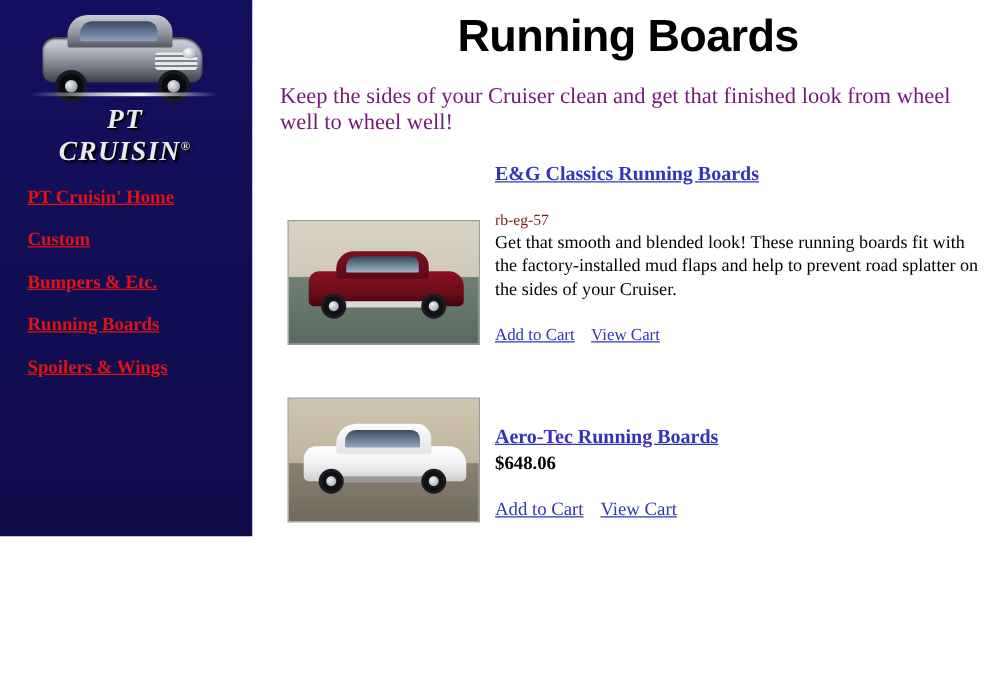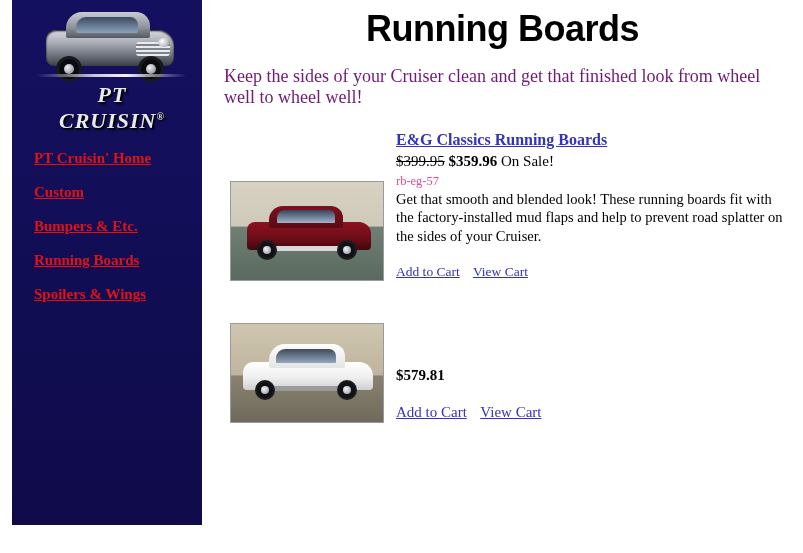--- a/index.html
+++ b/index.html
@@ -18,24 +18,23 @@
     width: 803px;
     height: 553px;
   }
 
   
   #sidebar {
     position: absolute;
     left: 0;
     top: 0;
     width: 202px;
-    height: 525px;
+    height: 429px;
     background: #14105a;
     background: linear-gradient(180deg, #141060 0%, #0f0b4a 100%);
-    margin-left: 12px;
   }
   #logo-wrap {
     position: relative;
     width: 202px;
     height: 132px;
   }
   
   .logo-car {
     position: absolute;
     left: 28px;
@@ -338,22 +337,22 @@
     text-decoration: line-through;
     color: #000;
   }
   .price-new {
     font-weight: bold;
     color: #000;
   }
   .sale-tag { color: #000; }
   .sku {
     font-size: 12.5px;
-    color: #ec4899;
-    margin-top: 1px;
+    color: #7f1d1d;
+    margin-top: 18px;
   }
   .desc {
     margin-top: 1px;
     font-size: 14.5px;
   }
   .cart-links {
     margin-top: 18px;
     font-size: 13.5px;
   }
   .cart-links.big { font-size: 15px; }
@@ -406,25 +405,20 @@
           <div class="t-body"></div>
           <div class="t-roof"></div>
           <div class="t-win"></div>
           <div class="t-board"></div>
           <div class="t-wheel w-a"></div>
           <div class="t-wheel w-b"></div>
         </div>
       </div>
       <div class="product-info">
         <a class="product-title">E&amp;G Classics Running Boards</a>
-        <div class="price-line">
-          <span class="price-old">$399.95</span>
-          <span class="price-new">$359.96</span>
-          <span class="sale-tag">On Sale!</span>
-        </div>
         <div class="sku">rb-eg-57</div>
         <div class="desc">Get that smooth and blended look! These running boards fit with the factory-installed mud flaps and help to prevent road splatter on the sides of your Cruiser.</div>
         <div class="cart-links">
           <a class="cart-link">Add to Cart</a>
           <a class="cart-link">View Cart</a>
         </div>
       </div>
     </div>
 
     <div class="product" style="margin-top:42px;">
@@ -432,22 +426,23 @@
         <div class="t-car">
           <div class="t-body"></div>
           <div class="t-roof"></div>
           <div class="t-win"></div>
           <div class="t-board"></div>
           <div class="t-wheel w-a"></div>
           <div class="t-wheel w-b"></div>
         </div>
       </div>
       <div class="product-info">
+        <a class="product-title">Aero-Tec Running Boards</a>
         <div class="price-line">
-          <span class="price-new">$579.81</span>
+          <span class="price-new">$648.06</span>
         </div>
         <div class="cart-links big">
           <a class="cart-link">Add to Cart</a>
           <a class="cart-link">View Cart</a>
         </div>
       </div>
     </div>
 
   </div>
 </div>

